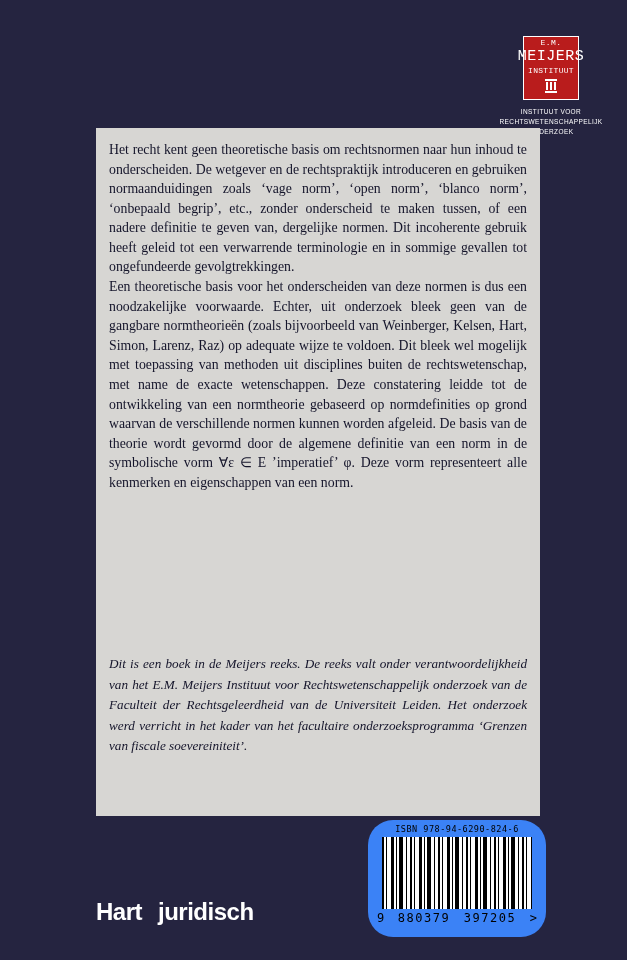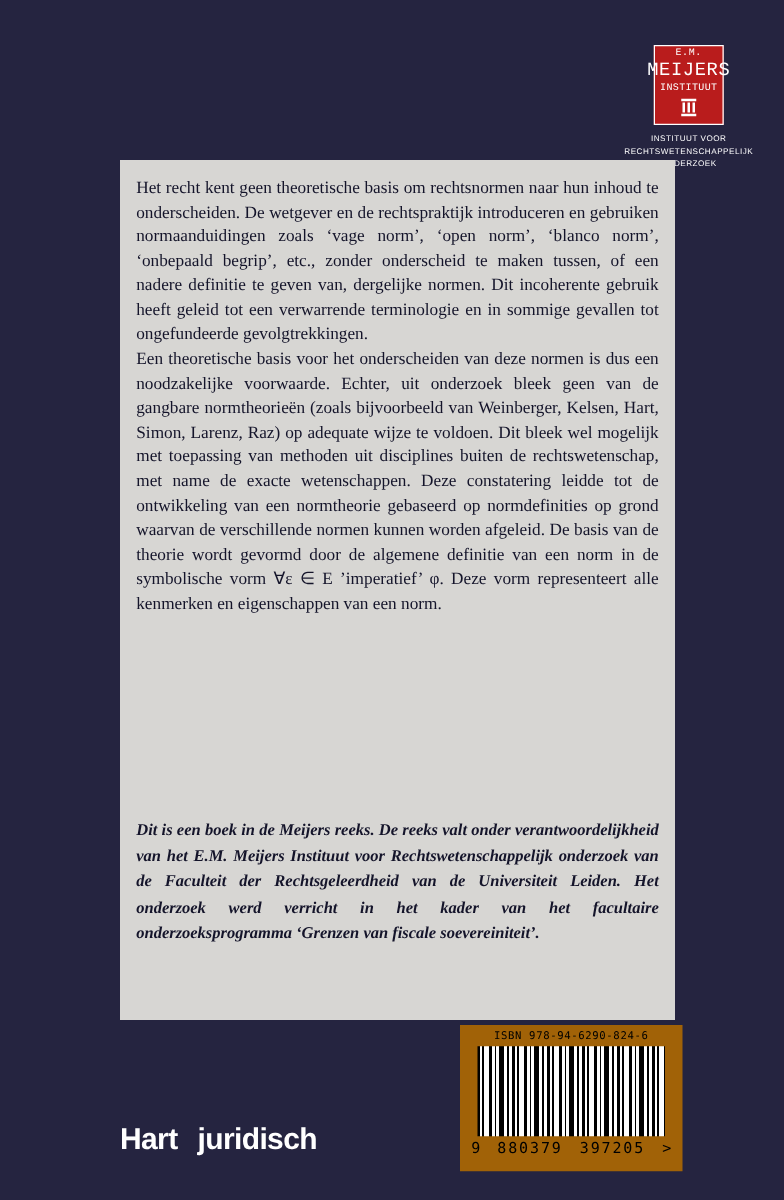--- a/index.html
+++ b/index.html
@@ -50,33 +50,33 @@
   .text-panel p{
     margin:0;
     font-size:13.8px;
     line-height:1.42;
     text-align:justify;
     font-family:"Liberation Serif", serif;
   }
   .text-panel p.note{
     margin-top:162px;
     font-style:italic;
-    font-weight:bold;
+    font-weight:normal;
     font-size:13.2px;
     line-height:1.55;
   }
 
   
   .barcode-box{
     position:absolute;left:368px;top:820px;
     width:178px;height:117px;
-    background:#a16207;
+    background:#3b82f6;
     box-sizing:border-box;
     padding:4px 8px 3px 8px;
-    display:flex;flex-direction:column;align-items:center;
+    display:flex;flex-direction:column;align-items:center;border-radius:25px;
   }
   .isbn-label{
     font-family:"DejaVu Sans Mono", monospace;
     font-size:8.5px;letter-spacing:.5px;color:#000;
     white-space:nowrap;
   }
   .bars{
     margin-top:3px;
     width:150px;height:72px;
     background:repeating-linear-gradient(90deg,

